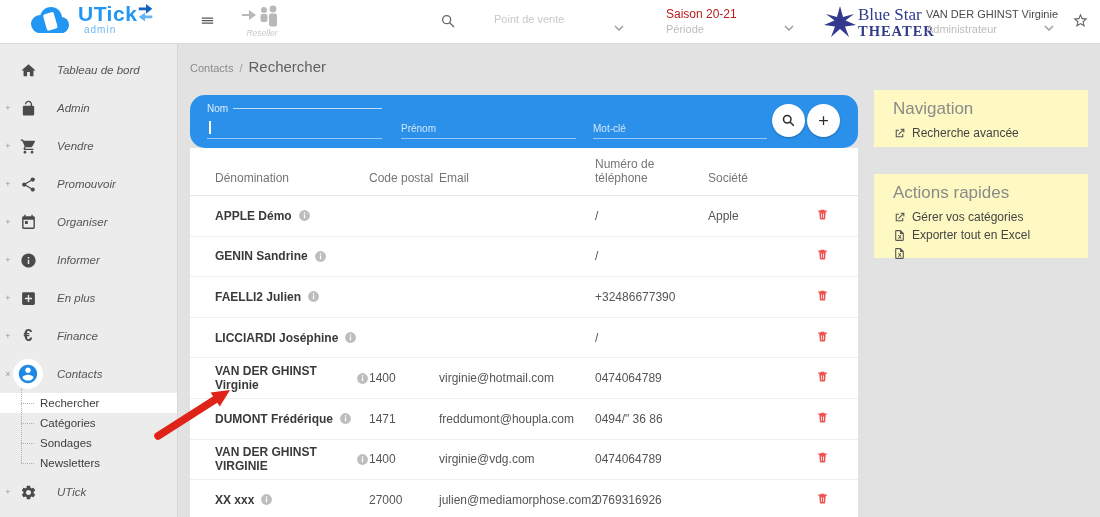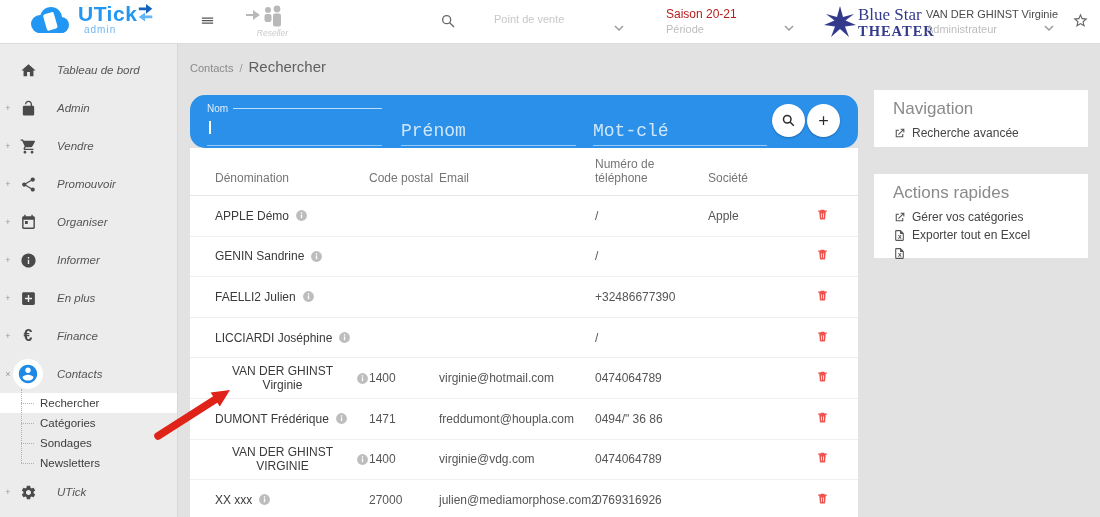--- a/index.html
+++ b/index.html
@@ -7,21 +7,21 @@
   body { position:relative; font-family:"Liberation Sans", sans-serif; background:#e2e2e2; overflow:hidden; }
 
   
   .header { position:absolute; left:0; top:0; width:1100px; height:44px; background:#fff; border-bottom:1px solid #dcdcdc; z-index:10; }
   .logo { position:absolute; left:28px; top:3px; display:flex; align-items:flex-start; }
   .logo-textcol { margin-left:4px; display:flex; flex-direction:column; }
   .logo-title-row { display:flex; align-items:flex-start; }
   .logo-title { font-size:21px; font-weight:bold; color:#2196f3; letter-spacing:.5px; line-height:22px; }
   .logo-sub { font-size:10px; color:#6fb7f2; letter-spacing:1px; margin-top:-1px; margin-left:6px; }
   .hamburger { position:absolute; left:200px; top:13px; color:#555; cursor:pointer; }
-  .reseller { position:absolute; left:236px; top:5px; width:52px; text-align:right; color:#b9b9b9;font-style:italic; }
+  .reseller { position:absolute; left:236px; top:5px; width:52px; text-align:center; color:#b9b9b9;font-style:italic; }
   .reseller-label { font-size:8.5px; color:#c9c9c9; margin-top:-3px; }
   .hdr-search { position:absolute; left:440px; top:13px; color:#666; }
   .hdr-pos { position:absolute; left:494px; top:13px; font-size:11px; color:#c8c8c8; }
   .chev { position:absolute; color:#9e9e9e; }
   .chev1 { left:614px; top:17px; } .chev2 { left:784px; top:17px; } .chev3 { left:1044px; top:17px; }
   .season { position:absolute; left:666px; top:7px; }
   .season-main { font-size:12px; color:#b91c1c; }
   .season-sub { font-size:11px; color:#bdbdbd; margin-top:2px; }
   .theater { position:absolute; left:824px; top:4px; display:flex; align-items:center; }
   .theater-texts { margin-left:2px; font-family:"Liberation Serif", serif; color:#333a8c; line-height:1; }
@@ -47,44 +47,44 @@
   .sub-item.active { background:#fff; }
 
   
   .breadcrumb { position:absolute; left:190px; top:58px; display:flex; align-items:baseline; gap:6px; }
   .bc-parent { font-size:11px; color:#8a8a8a; cursor:pointer; }
   .bc-sep { font-size:11px; color:#9a9a9a; }
   .bc-current { font-size:15px; color:#5f5f5f; }
 
   .searchbar { position:absolute; left:190px; top:95px; width:668px; height:53px; background:#2a90e9; z-index:4;border-radius:15px; }
   .fld { position:absolute; }
-  .fld input { width:100%; background:transparent; border:none; outline:none; border-bottom:1px solid rgba(255,255,255,.5); color:#fff; font-size:18px; padding:3px 0 4px 0; font-family:Liberation Mono, monospace; }
+  .fld input { width:100%; background:transparent; border:none; outline:none; border-bottom:1px solid rgba(255,255,255,.5); color:#fff; font-size:10px; padding:3px 0 4px 0; font-family:Liberation Sans, sans-serif; }
   .fld input::placeholder { color:rgba(255,255,255,.78); opacity:1; }
   .fld-nom { left:17px; top:8px; width:175px; }
   .fld-nom-label { display:flex; align-items:center; gap:5px; margin-bottom:4px; }
   .fld-nom-label span { font-size:10px; color:rgba(255,255,255,.85); }
   .fld-nom-label i { flex:1; border-top:1px solid rgba(255,255,255,.7); }
   .fld-prenom { left:211px; top:23px; width:175px; }
   .fld-motcle { left:403px; top:23px; width:174px; }
   .caret { position:absolute; left:2px; top:18px; width:1.5px; height:13px; background:#fff; }
   .round-btn { position:absolute; top:9px; width:33px; height:33px; border-radius:50%; background:#fff; border:none; display:flex; align-items:center; justify-content:center; color:#2b2b2b; cursor:pointer; box-shadow:0 1px 2px rgba(0,0,0,.25); }
   .btn-search { left:582px; } .btn-add { left:617px; }
 
   .card { position:absolute; left:190px; top:148px; width:668px; height:369px; background:#fff; z-index:3; }
   .trow { display:grid; grid-template-columns:154px 70px 156px 113px 108px 1fr; align-items:center; padding-left:25px; padding-right:6px; }
   .thead { height:48px; border-bottom:1px solid #e6e6e6; align-items:end; padding-bottom:10px; }
   .th { font-size:12px; color:#757575; }
   .tbody-row { height:40.6px; border-bottom:1px solid #efefef; cursor:pointer; }
   .cell { font-size:12px; color:#555; }
-  .cell-name { font-size:12px; font-weight:normal; color:#3a3a3a; display:flex; align-items:center; gap:6px;text-align:center; }
+  .cell-name { font-size:12px; font-weight:bold; color:#3a3a3a; display:flex; align-items:center; gap:6px; }
   .info-ic { color:#bdbdbd; flex:0 0 auto; }
   .trash { color:#ef5350; cursor:pointer; display:inline-flex; }
 
   
-  .rcard { position:absolute; left:874px; width:214px; background:#ffffff; z-index:3; }
+  .rcard { position:absolute; left:874px; width:214px; background:#fef9c3; z-index:3; }
   .rcard-nav { top:90px; height:57px; }
   .rcard-act { top:174px; height:84px; }
   .rcard-title { font-size:17px; color:#8a8a8a; padding:9px 0 0 19px; }
   .rlinks { list-style:none; padding:5px 0 0 19px; }
   .rlinks li { display:flex; align-items:center; gap:6px; font-size:12px; color:#444; height:18px; cursor:pointer; }
   .rlinks li svg { color:#555; flex:0 0 auto; }
 
   .arrow-overlay { position:absolute; left:0; top:0; width:1100px; height:517px; z-index:60; pointer-events:none; }
 </style>
 </head>

